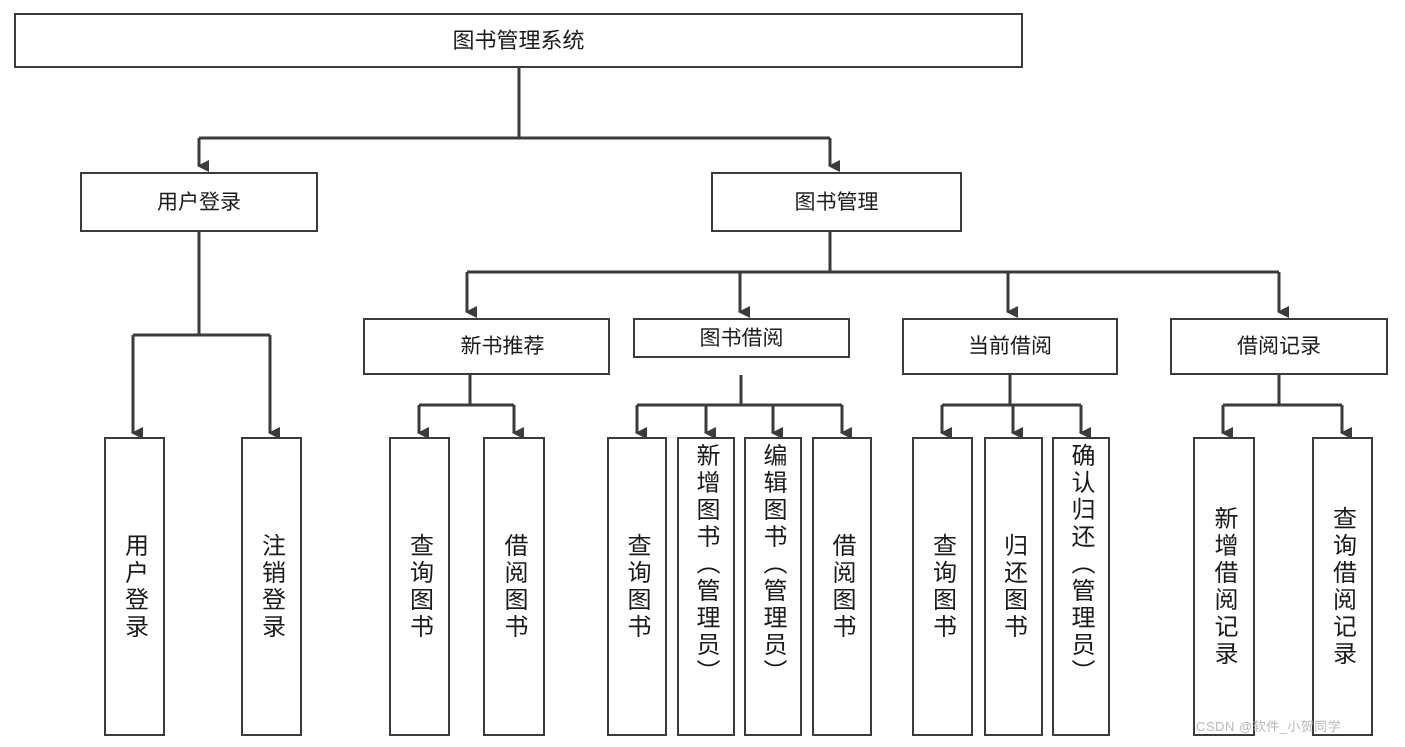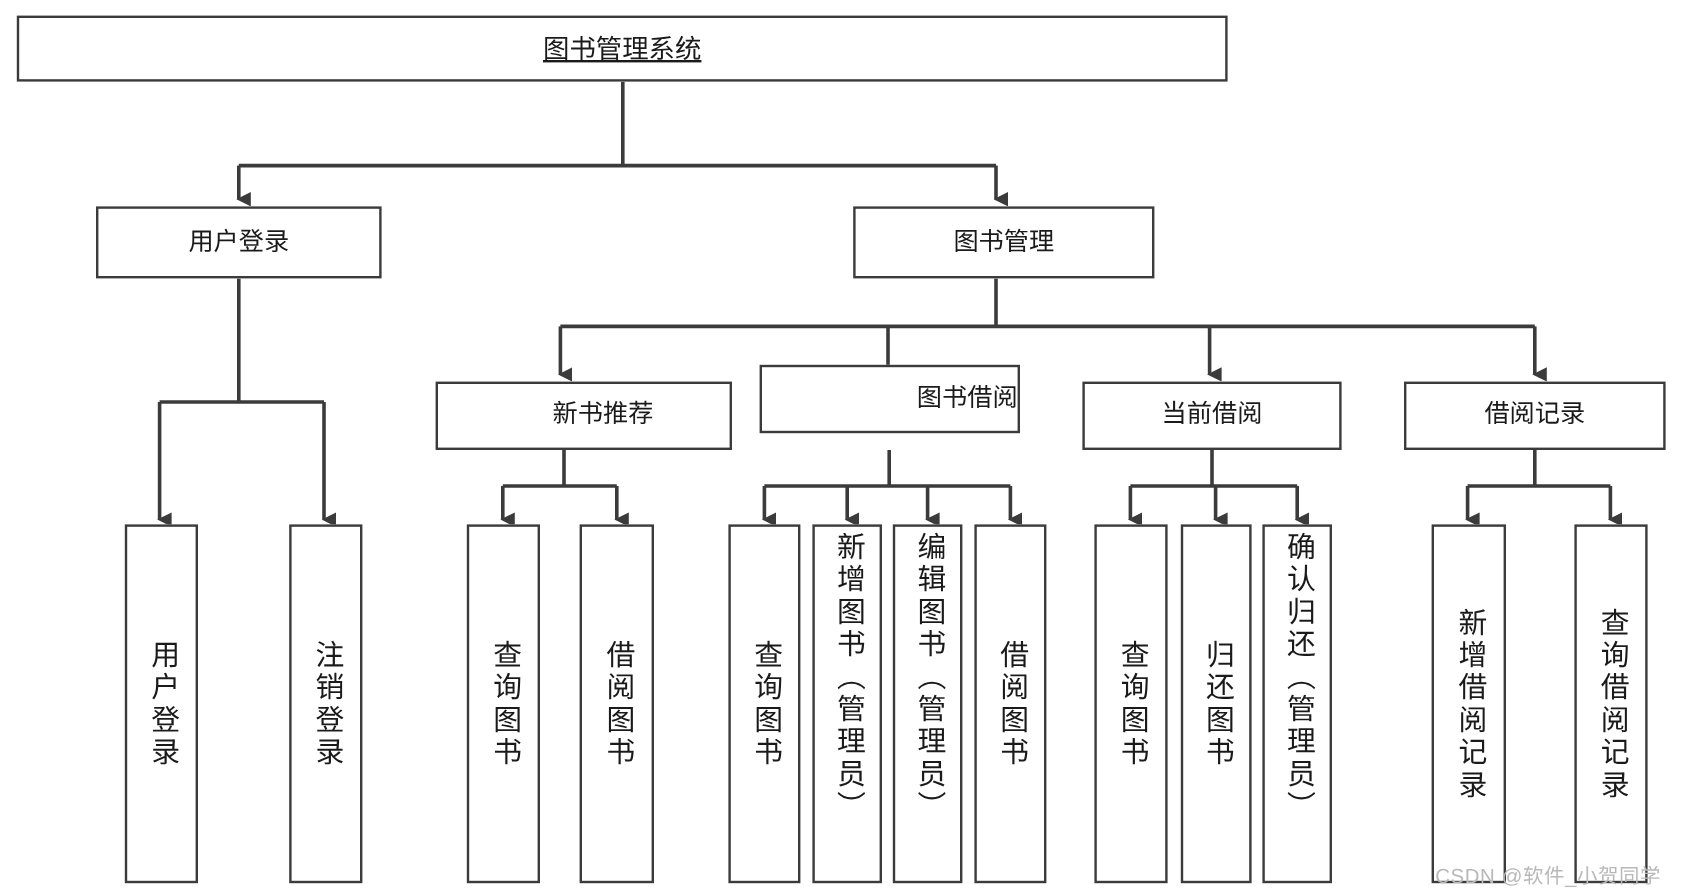--- a/index.html
+++ b/index.html
@@ -65,21 +65,21 @@
     white-space: nowrap;
   }
   
   .node.vert.center {
     align-items: center;
     padding-top: 0;
   }
   .watermark {
     position: absolute;
     color: #b9b9b9;
-    font-size: 17px;
+    font-size: 13px;
     letter-spacing: 0.5px;
     white-space: nowrap;
     user-select: none;
   }
 </style>
 </head>
 <body>
 
 <div id="canvas">
 
@@ -128,37 +128,37 @@
       <path d="M 1013 405 L 1013 433" marker-end="url(#arrow)"></path>
       <path d="M 1081 405 L 1081 433" marker-end="url(#arrow)"></path>
 
       <path d="M 1279 375 L 1279 405"></path>
       <path d="M 1223 405 L 1342 405"></path>
       <path d="M 1223 405 L 1223 433" marker-end="url(#arrow)"></path>
       <path d="M 1342 405 L 1342 433" marker-end="url(#arrow)"></path>
     </g>
   </svg>
 
-  <div class="node horiz root" style="left:14px; top:13px; width:1009px; height:55px;text-decoration:underline;">
+  <div class="node horiz root" style="left:14px; top:13px; width:1009px; height:55px;">
     <span class="label">图书管理系统</span>
   </div>
 
   <div class="node horiz" style="left:80px; top:172px; width:238px; height:60px;">
     <span class="label">用户登录</span>
   </div>
 
   <div class="node horiz" style="left:711px; top:172px; width:251px; height:60px;">
     <span class="label">图书管理</span>
   </div>
 
   <div class="node horiz" style="left:363px; top:318px; width:247px; height:57px;padding-left:32px;">
     <span class="label">新书推荐</span>
   </div>
 
-  <div class="node horiz" style="left:633px; top:304px; width:217px; height:57px;justify-content:flex-end;">
+  <div class="node horiz" style="left:633px; top:318px; width:217px; height:40px;">
     <span class="label">图书借阅</span>
   </div>
 
   <div class="node horiz" style="left:902px; top:318px; width:216px; height:57px;align-items:center;">
     <span class="label">当前借阅</span>
   </div>
 
   <div class="node horiz" style="left:1170px; top:318px; width:218px; height:57px;">
     <span class="label">借阅记录</span>
   </div>

